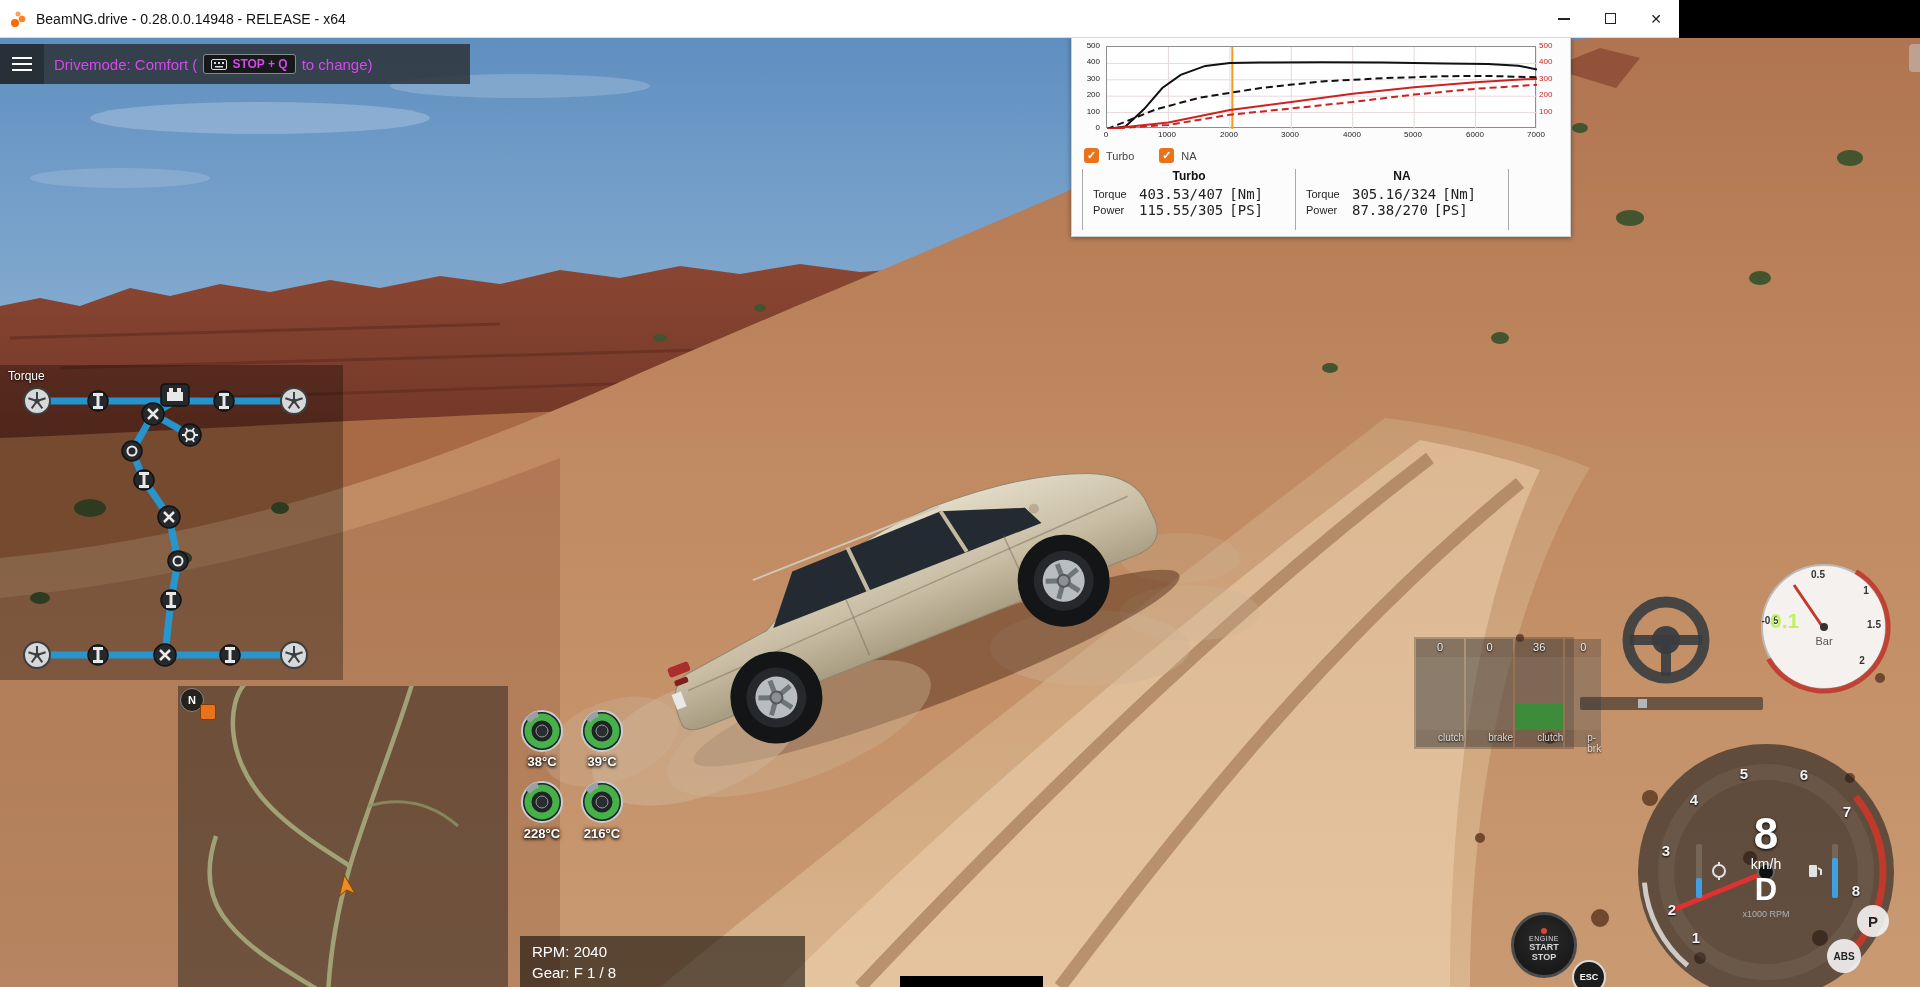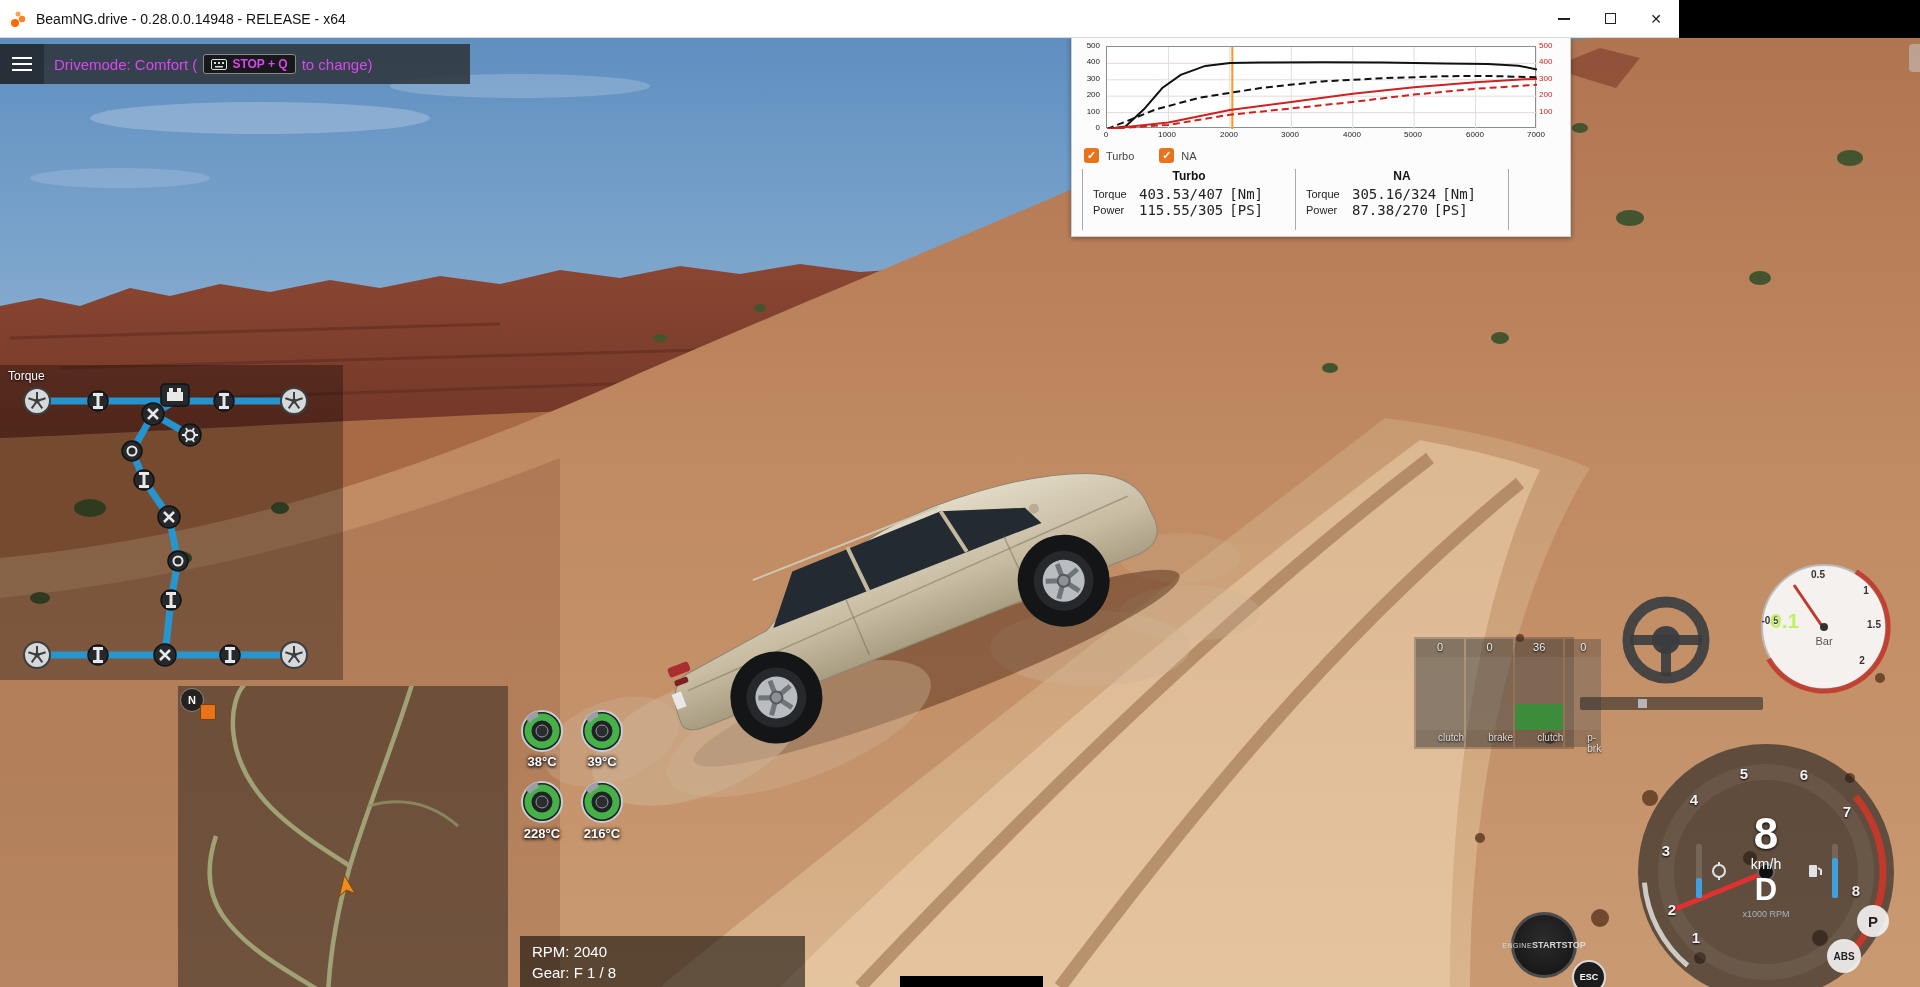--- a/index.html
+++ b/index.html
@@ -114,21 +114,21 @@
   #speed { font-size:44px; font-weight:bold; line-height:44px; text-shadow:0 1px 3px #000; }
   #speed-unit { font-size:14px; line-height:16px; }
   #gear-ind { font-size:31px; font-weight:bold; line-height:36px; }
   #scale-label { font-size:9px; color:#aab3ba; line-height:12px; }
   .tbar { position:absolute; width:6px; height:54px; background:rgba(255,255,255,.14); border-radius:2px; }
   .tbar i { position:absolute; bottom:0; left:0; width:100%; background:#3f9fe0; display:block; border-radius:2px; }
 
   
   #engine-btn { position:absolute; left:1511px; top:912px; width:66px; height:66px; border-radius:50%;
     background:radial-gradient(circle at 50% 40%, #2c2c2c, #121212); border:3px solid #4c4c4c; z-index:25;
-    display:flex; flex-direction:row; align-items:center; justify-content:center; color:#d8d8d8; }
+    display:flex; flex-direction:column; align-items:center; justify-content:center; color:#d8d8d8; }
   #engine-btn .led { width:6px; height:6px; border-radius:50%; background:#d43; margin-bottom:1px; }
   #engine-btn .l1 { font-size:7px; letter-spacing:.5px; }
   #engine-btn .l2, #engine-btn .l3 { font-size:9px; font-weight:bold; line-height:10px; }
   .badge { position:absolute; border-radius:50%; display:flex; align-items:center;
     justify-content:center; z-index:26; }
   #esc-badge { left:1572px; top:960px; width:34px; height:34px; background:#1c1c1c;
     border:2px solid #d9d9d9; color:#fff; font-size:9px; font-weight:bold; }
   #abs-badge { left:1827px; top:939px; width:34px; height:34px; background:rgba(240,240,240,.92);
     color:#222; font-size:10px; font-weight:bold; }
   #park-badge { left:1857px; top:905px; width:32px; height:32px; background:rgba(240,240,240,.92);

